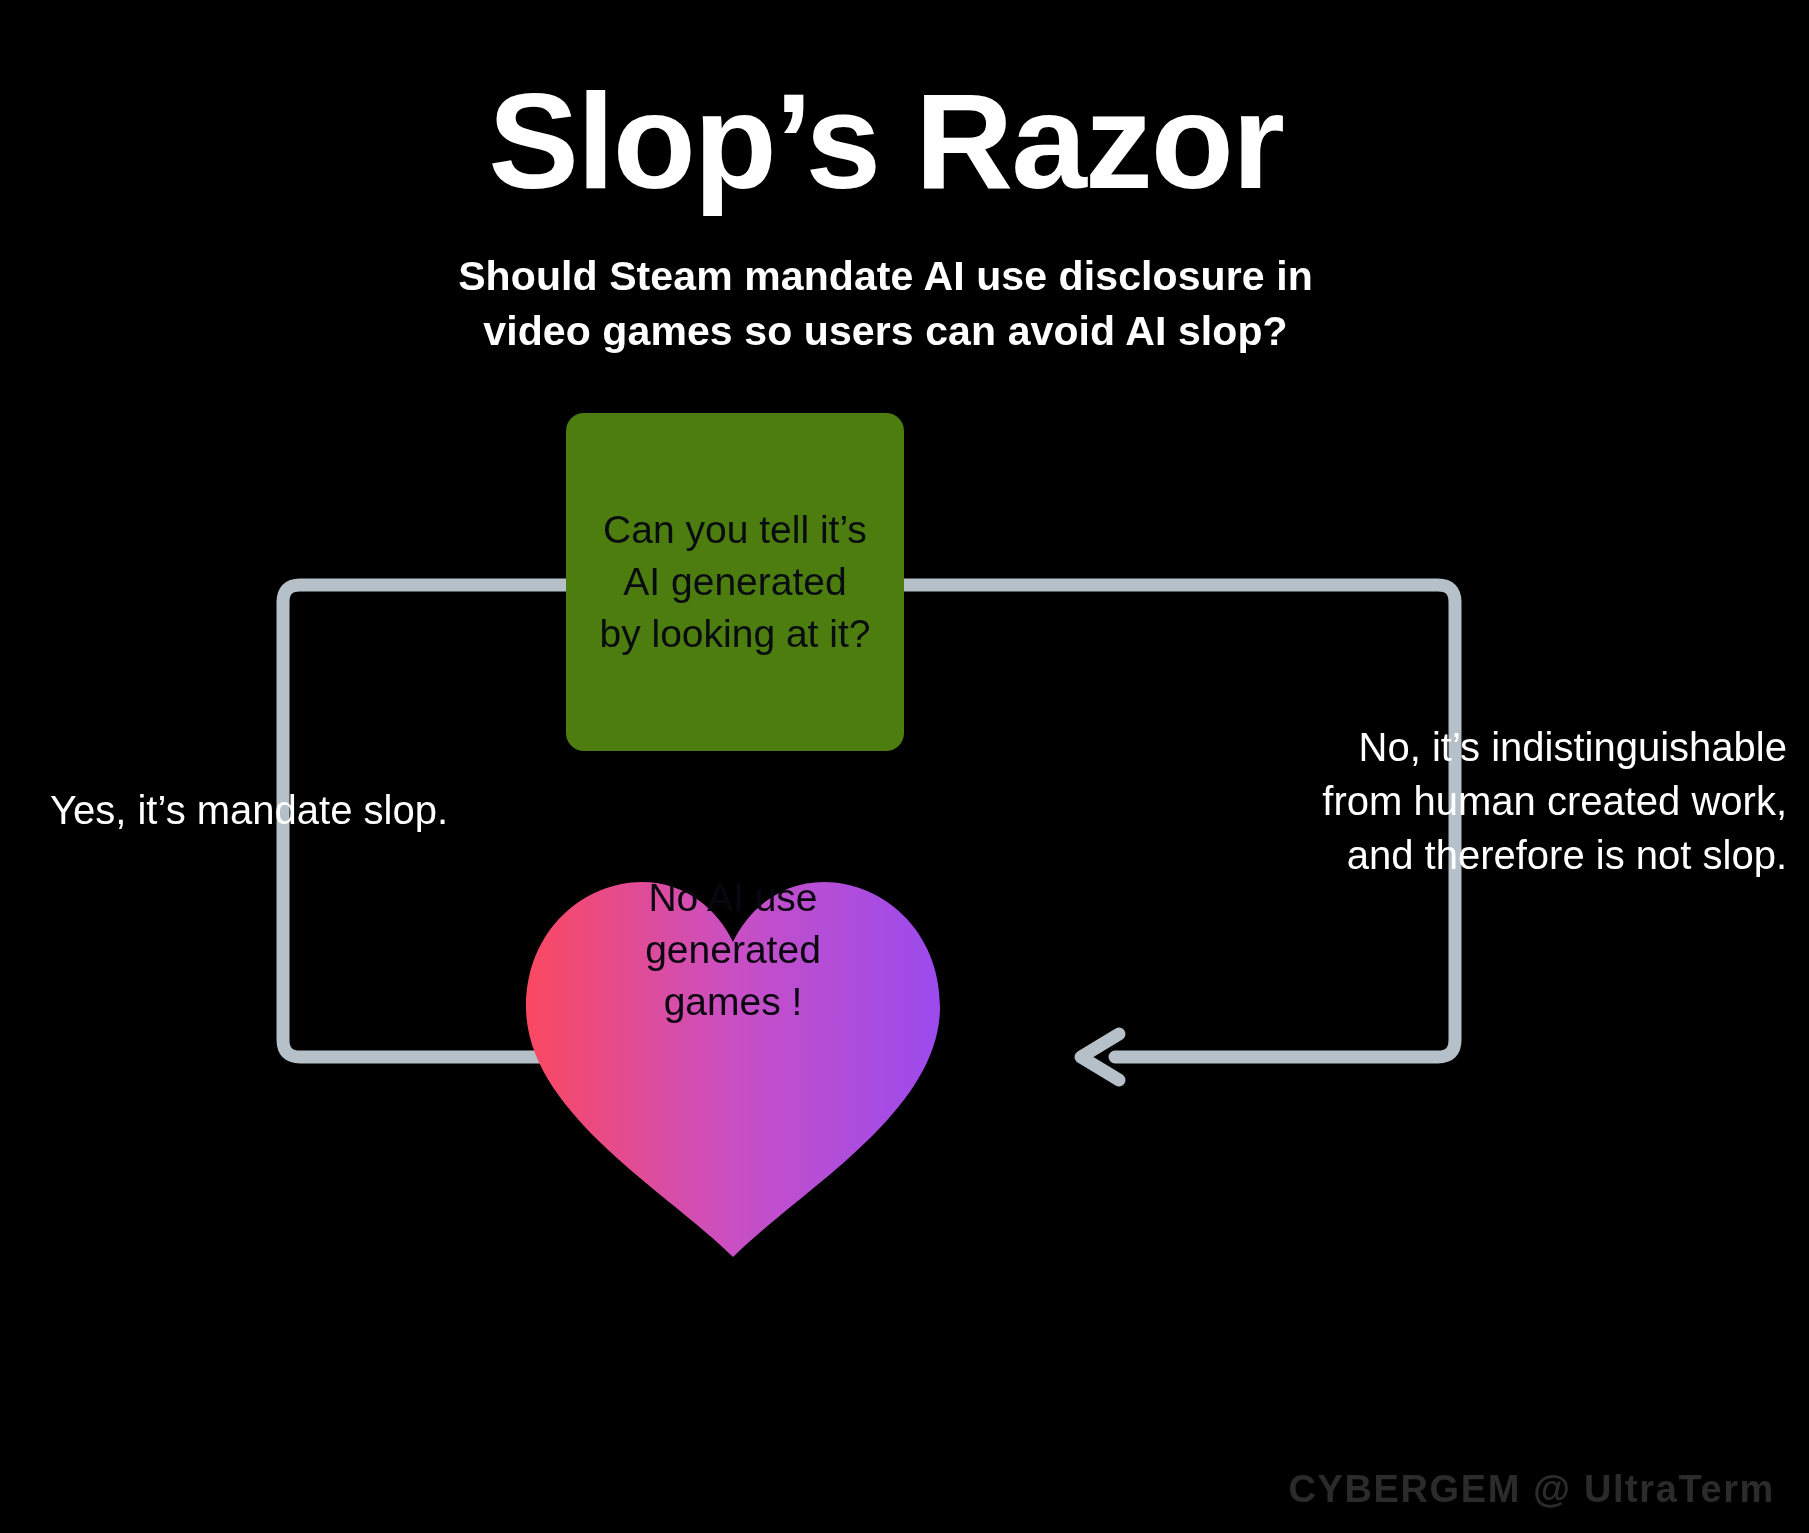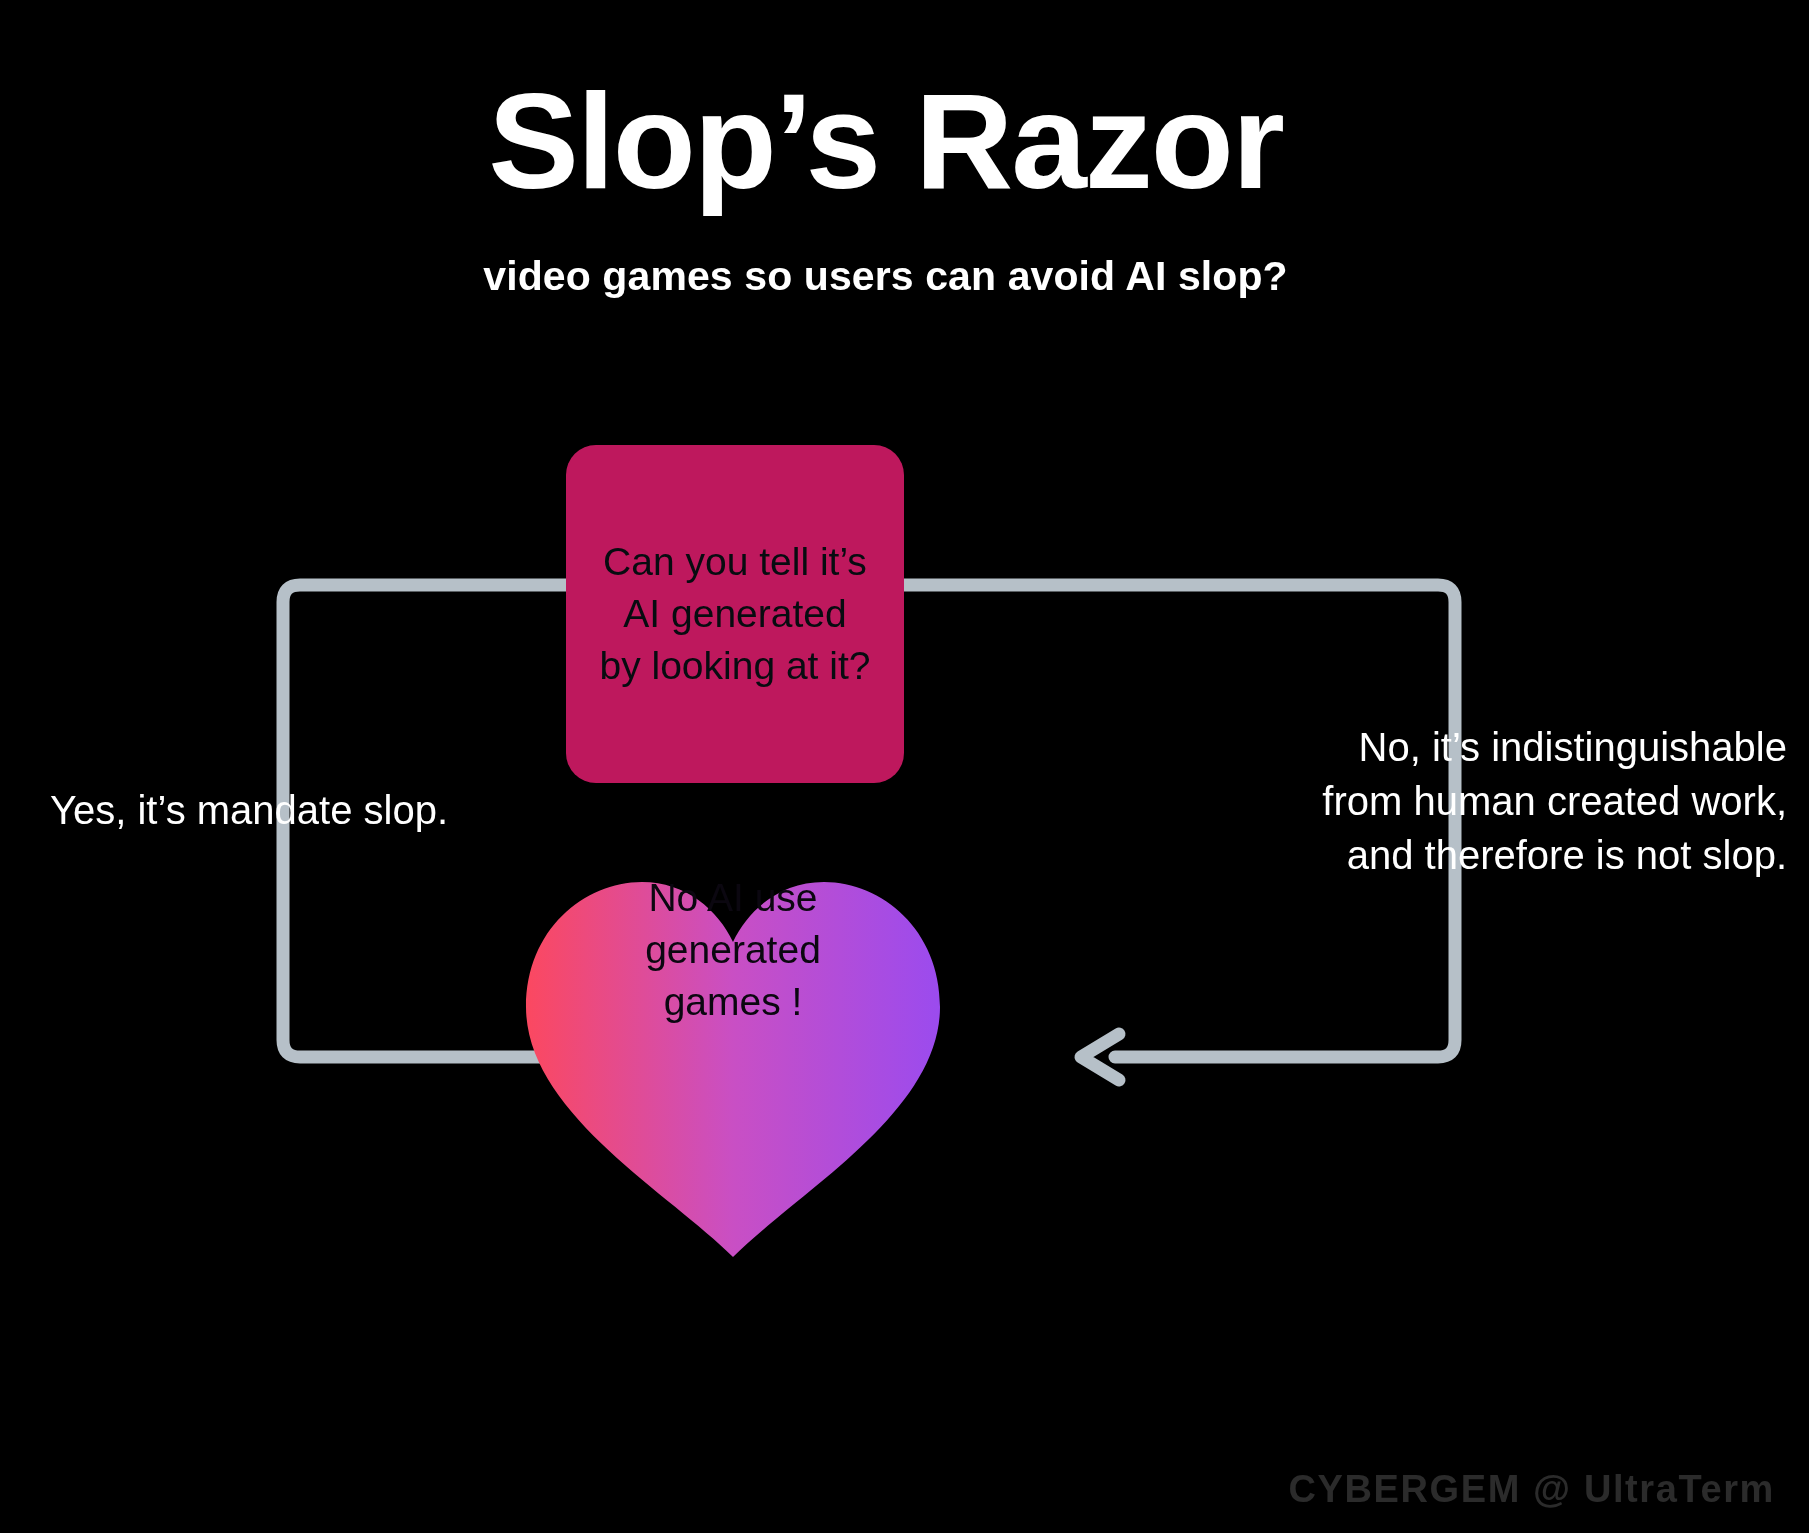--- a/index.html
+++ b/index.html
@@ -57,27 +57,26 @@
     pointer-events: none;
   }
 
   
   #decision-box {
     position: absolute;
     left: 566px;
     top: 413px;
     width: 338px;
     height: 338px;
-    background: #be185d;
-    border-radius: 30px;
+    background: #4d7c0f;
+    border-radius: 18px;
     display: flex;
     align-items: center;
     justify-content: center;
     text-align: center;
-    margin-top: 32px;
   }
   #decision-box .box-text {
     font-size: 39px;
     line-height: 1.33;
     color: #070c10;
     font-weight: 400;
     padding: 0 10px;
   }
   #decision-box .box-line { display: block; }
 
@@ -146,20 +145,21 @@
   }
 </style>
 </head>
 <body>
 
 <div id="infographic">
 
   <div id="header">
     <h1 id="title">Slop’s Razor</h1>
     <div id="subtitle">
+      <span class="sub-line">Should Steam mandate AI use disclosure in</span>
       <span class="sub-line">video games so users can avoid AI slop?</span>
     </div>
   </div>
 
   <svg id="connectors" viewBox="0 0 1809 1533" xmlns="http://www.w3.org/2000/svg">
 
     <path d="M 566 585 L 300 585 Q 283 585 283 602 L 283 1040 Q 283 1057 300 1057 L 600 1057" fill="none" stroke="#b6c0c8" stroke-width="13" stroke-linecap="round"></path>
 
     <path d="M 596 1034 L 634 1057 L 596 1080" fill="none" stroke="#b6c0c8" stroke-width="13" stroke-linecap="round" stroke-linejoin="round"></path>
 

